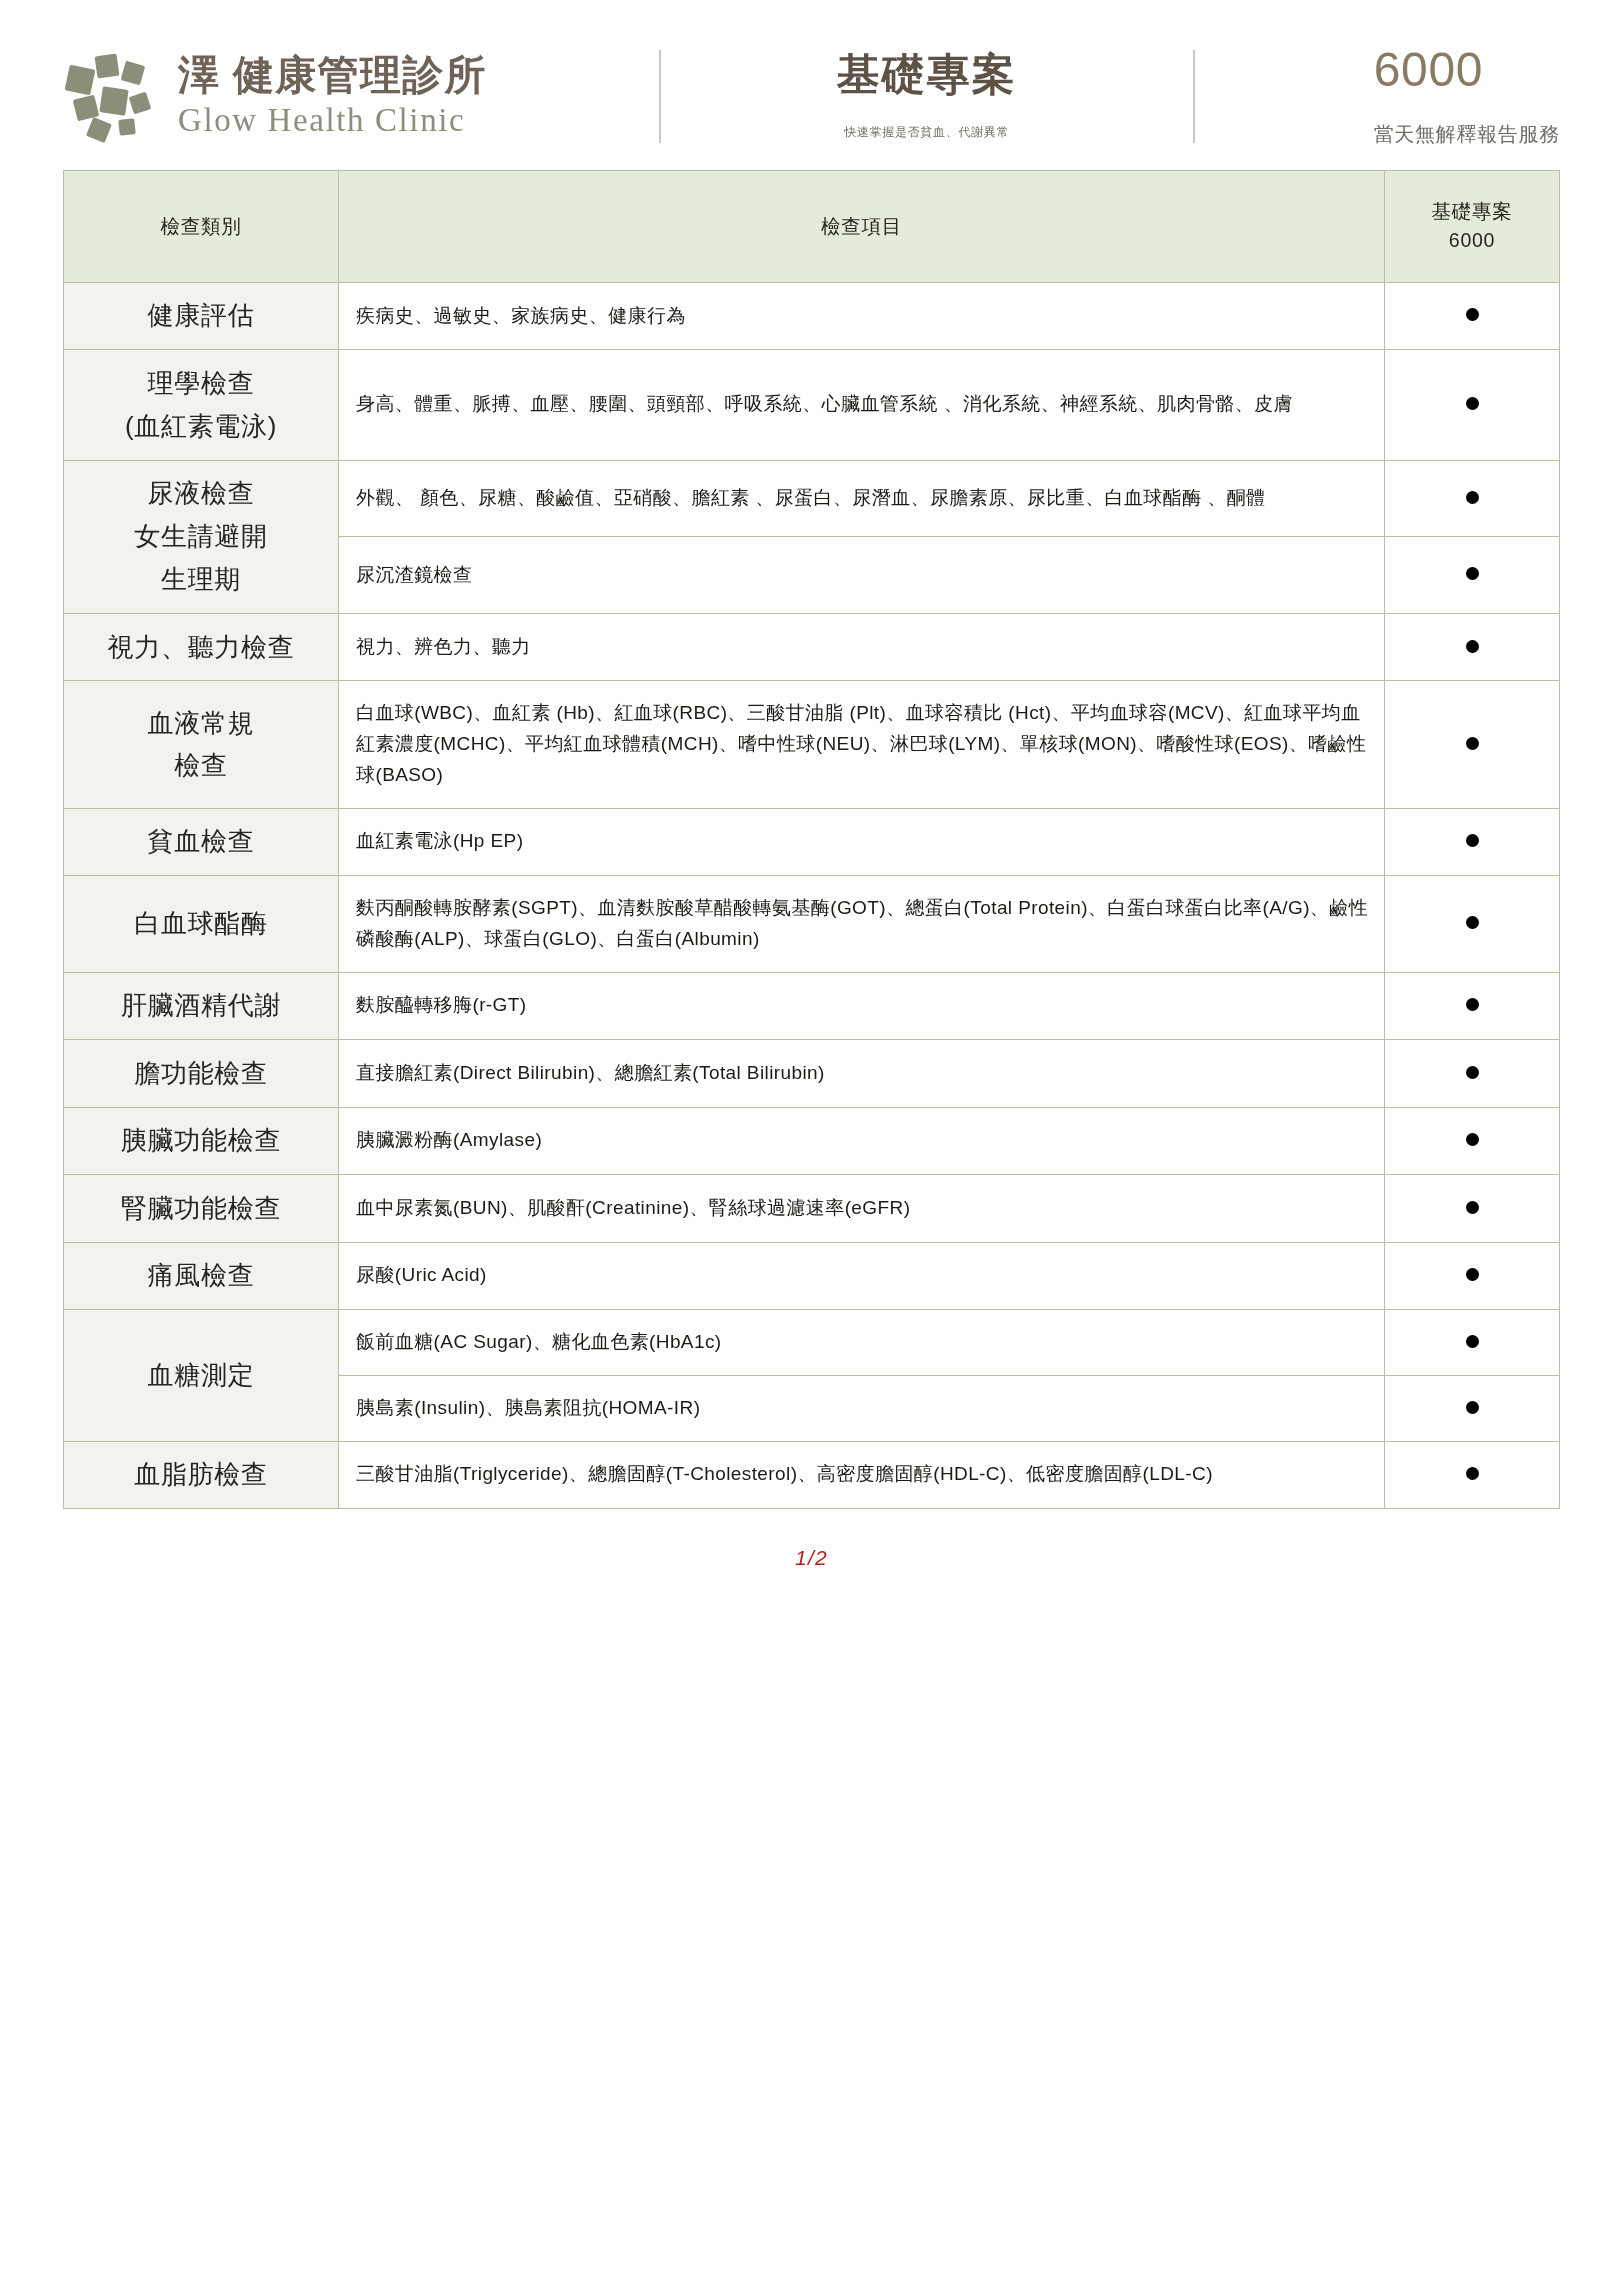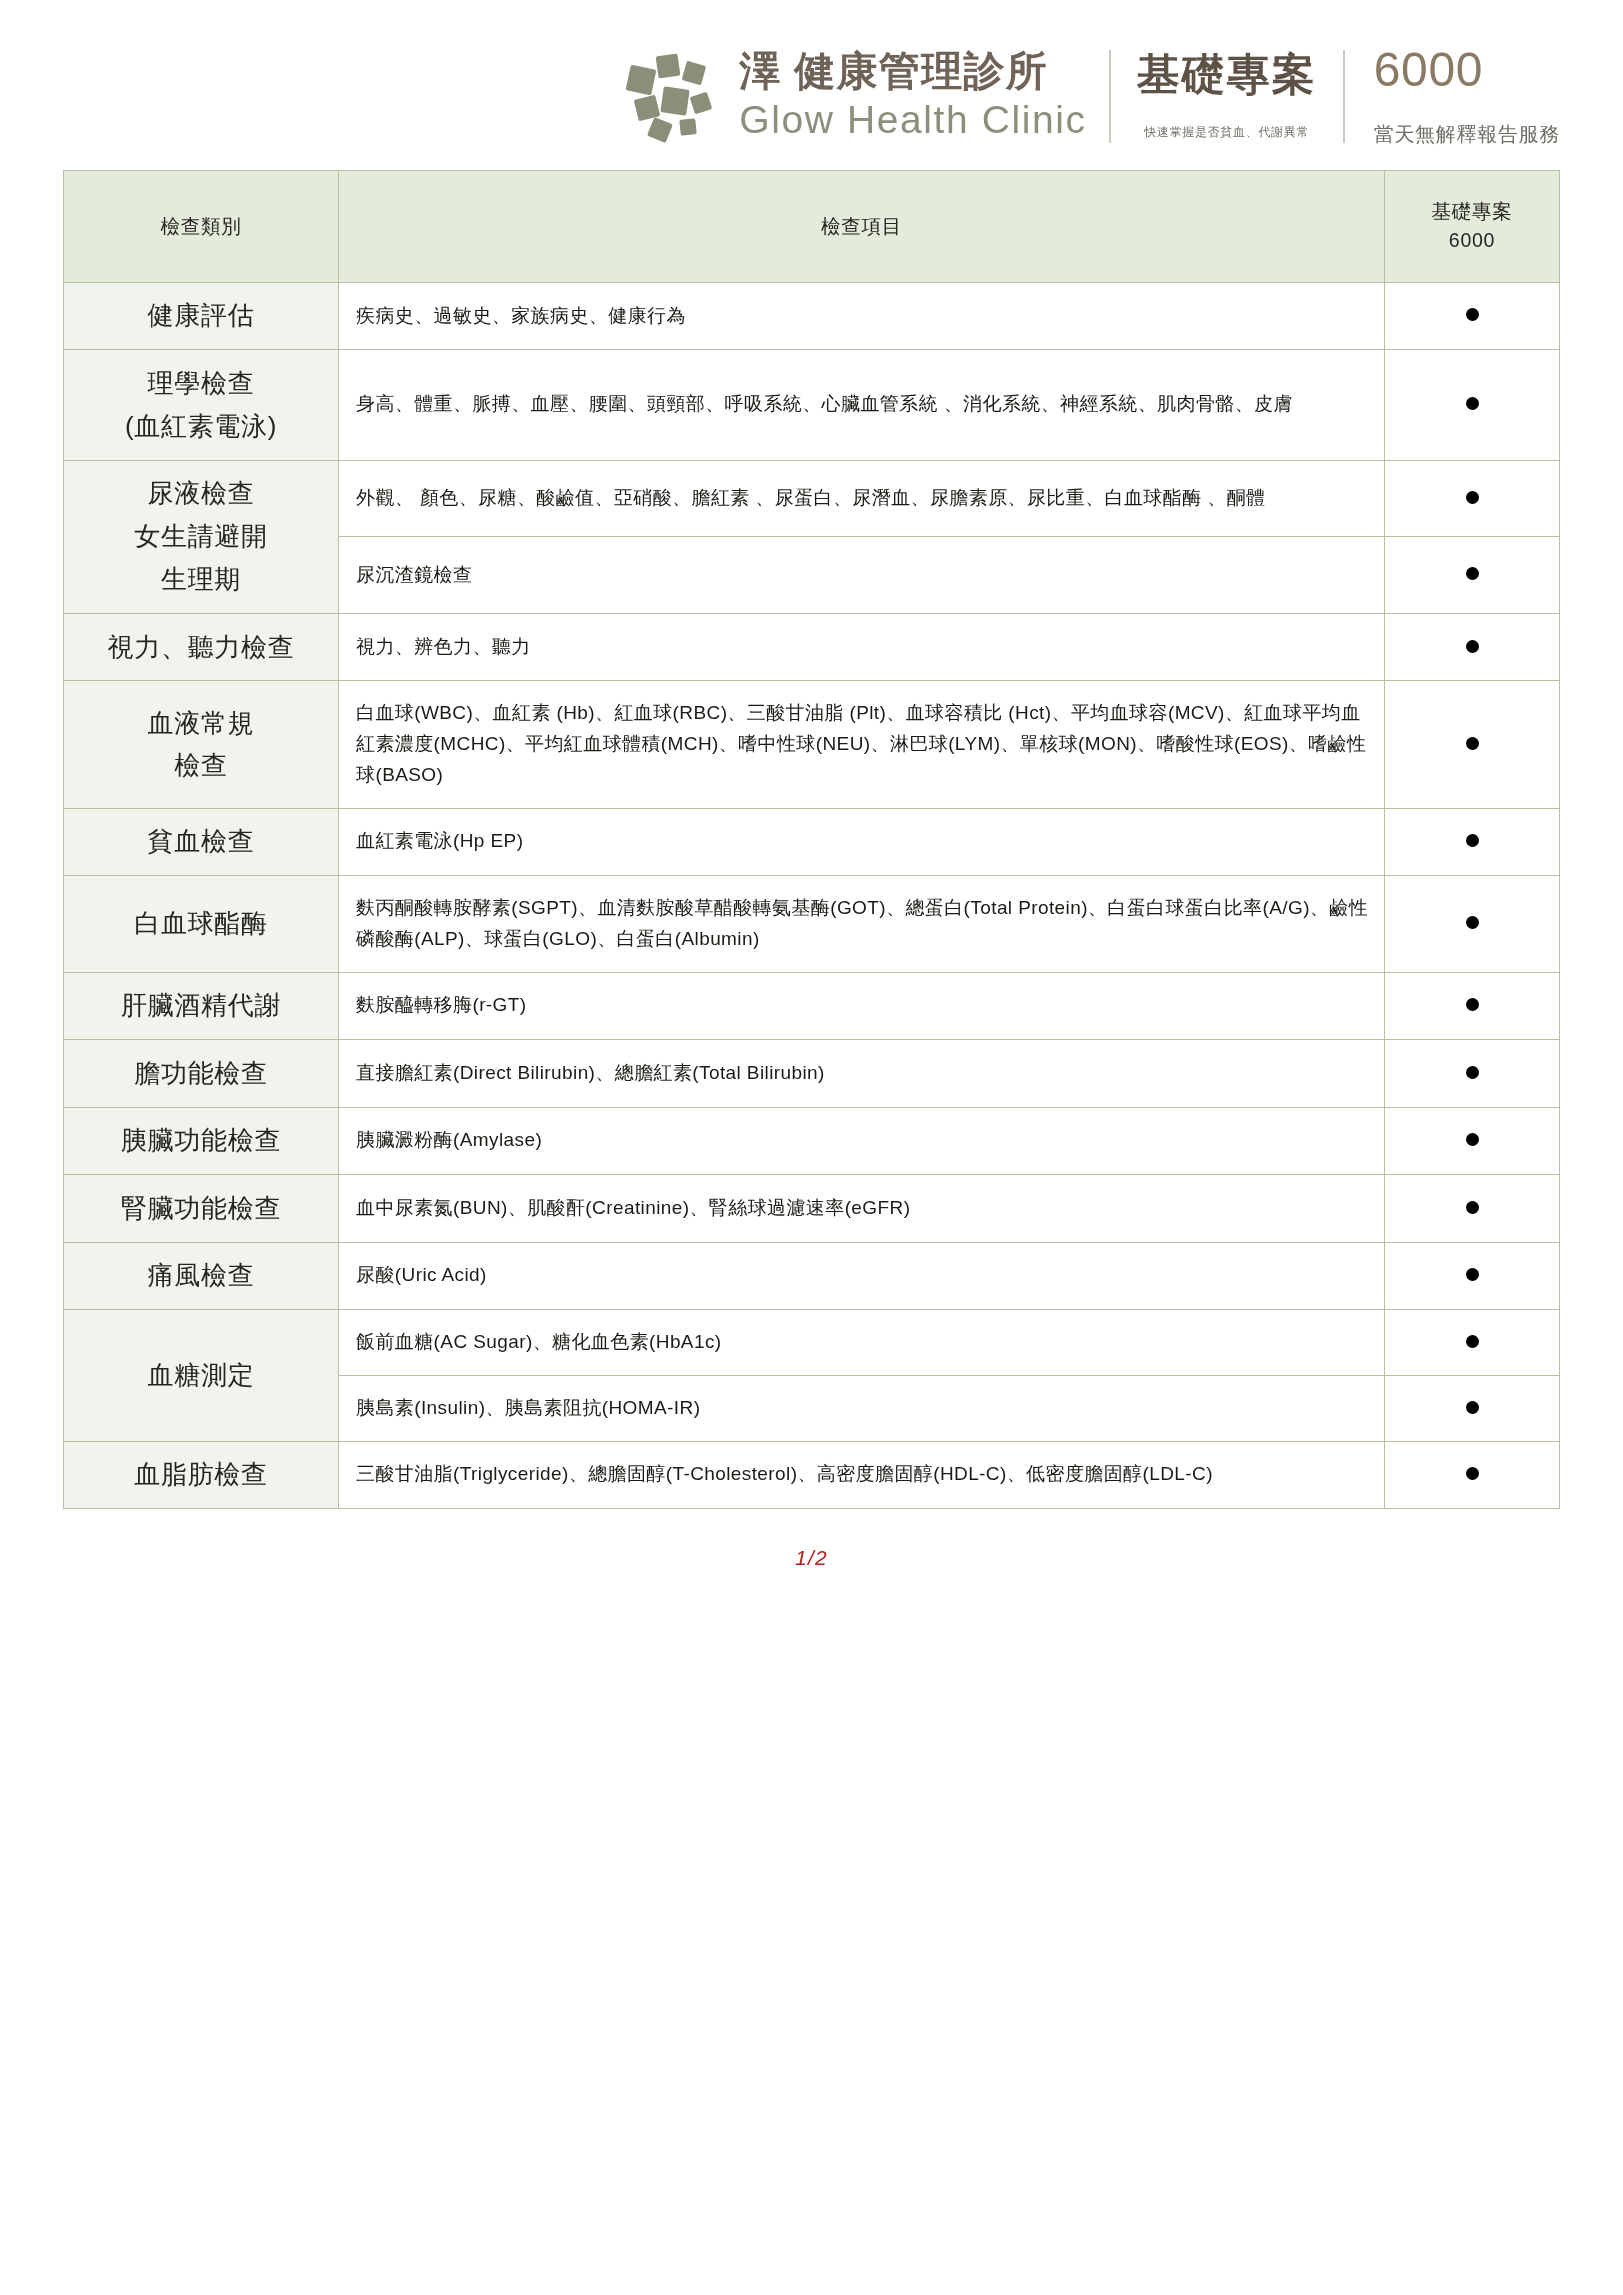--- a/index.html
+++ b/index.html
@@ -18,21 +18,21 @@
     min-height: 2295px;
     box-sizing: border-box;
     padding: 38px 63px 0 63px;
     position: relative;
   }
 
   
   .header {
     display: flex;
     align-items: center;
-    justify-content: flex-end;
+    justify-content: space-between;
     gap: 0px;
     padding: 6.5px 0 22px 0;
   }
   .brand {
     display: flex;
     align-items: center;
     gap: 17px;
     padding-right: 22px;
   }
   .logo-mark {
@@ -57,25 +57,26 @@
 
   .brand-text { display: flex; flex-direction: column; justify-content: center; }
   .brand-cn {
     font-size: 41px;
     font-weight: bold;
     letter-spacing: 1.3px;
     color: #6f6256;
     line-height: 1.15;
   }
   .brand-en {
-    font-size: 39px;
+    font-size: 33px;
     letter-spacing: 1.6px;
     color: #8c8f7c;
     line-height: 1.2;
     margin-top: 2px;
+    font-family: Liberation Serif, serif;
   }
   .vdiv {
     width: 2px;
     align-self: stretch;
     background: #c9c9bd;
     margin: 5.2px 0;
   }
   .plan-block {
     padding: 0 26px;
     display: flex;

